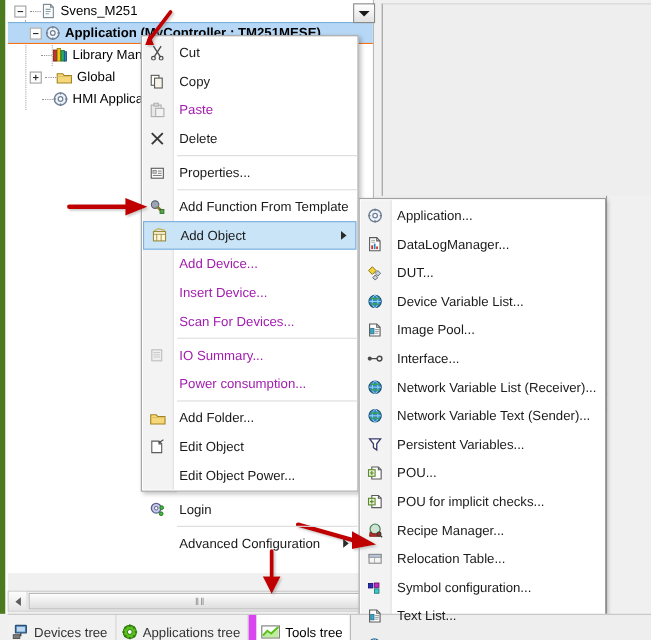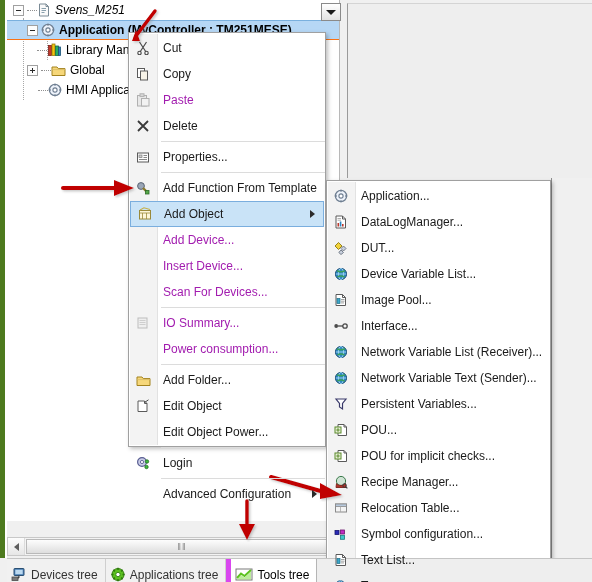--- a/index.html
+++ b/index.html
@@ -70,21 +70,21 @@
     left: 4px; top: 2px; width: 1px; height: 5px;
     background: #2a2a2a;
   }
   .dotline {
     width: 10px; height: 1px;
     border-top: 1px dotted #909090;
     flex: 0 0 auto;
   }
   .ti { flex: 0 0 auto; margin-right: 4px; display:inline-block; }
   .tree-label { font-size: 12px; }
-  .tree-label.italic { font-style: italic; }
+  .tree-label.italic { }
   .tree-label.bold { font-weight: bold; }
 
   
   .vline {
     position: absolute;
     border-left: 1px dotted #a8a8a8;
   }
 
   
   .tree-dropdown {
@@ -145,21 +145,21 @@
     display: flex; align-items: flex-end;
     padding: 0 7px 0 4px;
     font-size: 12px; color: #333;
     background: #f1f1f1;
     border-right: 1px solid #cfcfcf;
     gap: 4px;
   }
   .tab.active {
     background: #ffffff;
     color: #000;
-    border-left: 5px solid #d946ef;
+    border-left: 7px solid #d946ef;
     border-right: 1px solid #b5b5b5;
   }
 
   
   .menu {
     position: absolute;
     background: #ffffff;
     border: 1px solid #a0a0a0;
     box-shadow: 2px 2px 4px rgba(0,0,0,0.25);
     padding: 2px 0;

